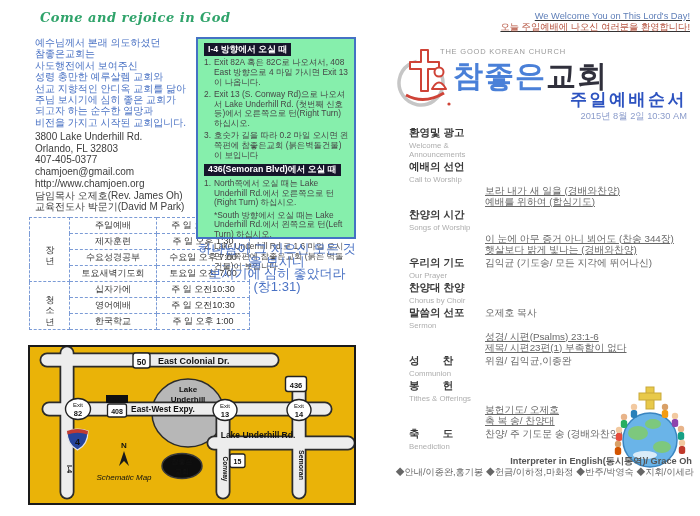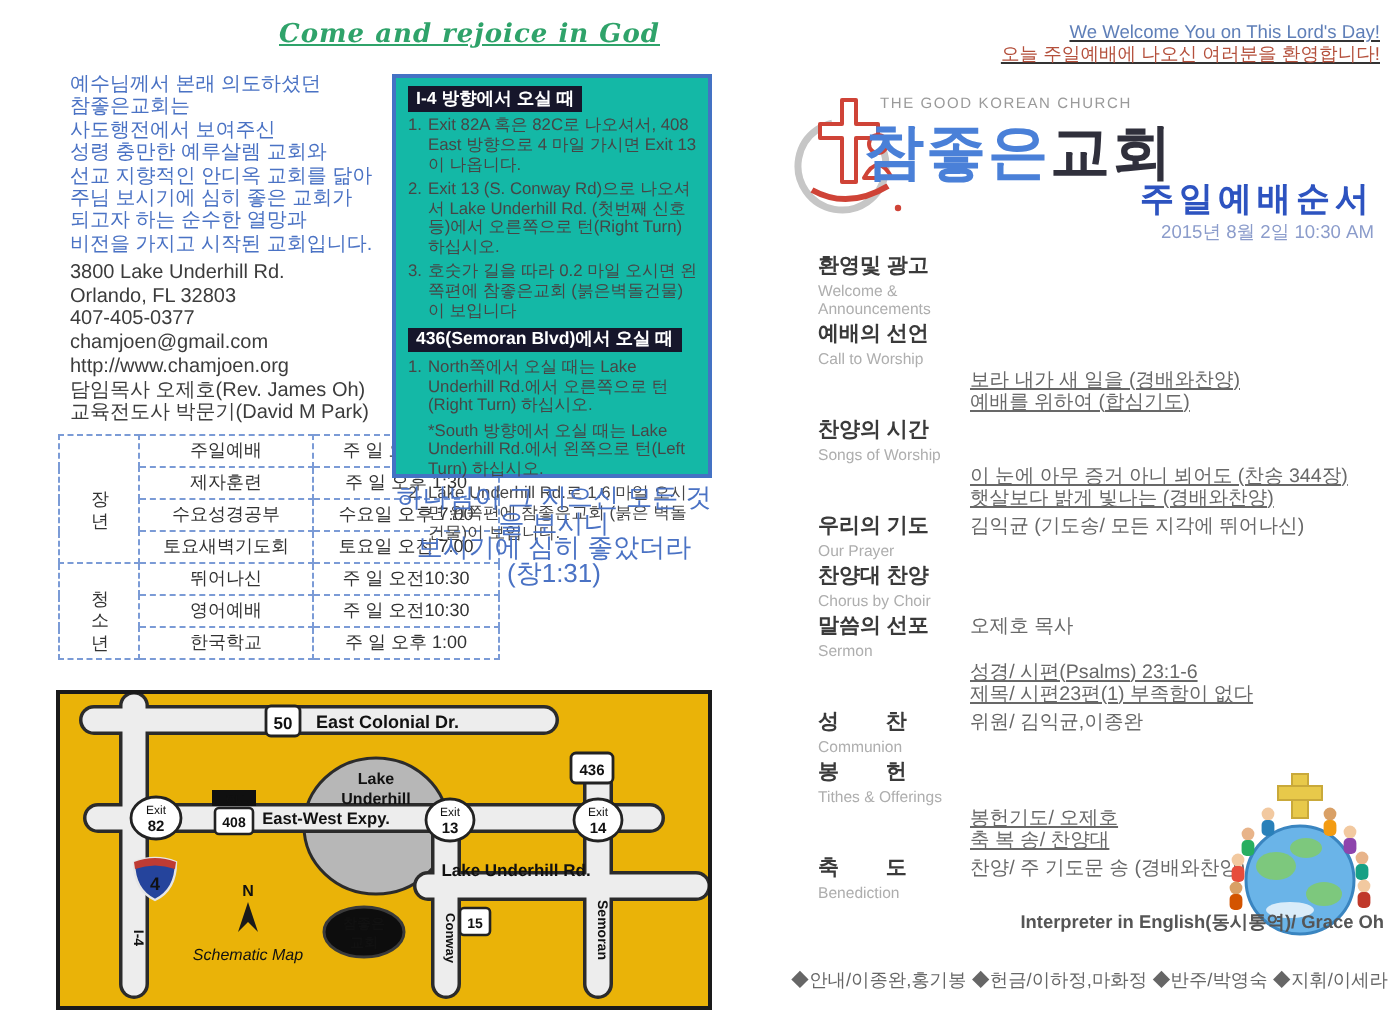--- a/index.html
+++ b/index.html
@@ -1,37 +1,37 @@
 <!DOCTYPE html>
 <html><head>
 <meta charset="utf-8">
 <style>
   html,body { margin:0; padding:0; }
   #sheet { position:relative; width:700px; height:516px; background:#ffffff;
            font-family:"Liberation Sans", sans-serif; overflow:hidden; color:#333; }
 
   
-  .green-title { position:absolute; left:40px; top:10px; width:290px; text-align:right;
+  .green-title { position:absolute; left:40px; top:10px; width:290px; text-align:left;
     font-family:"DejaVu Serif", serif; font-style:italic; font-weight:bold;
-    font-size:13px; color:#2fa36a; letter-spacing:.5px;text-decoration:underline; }
+    font-size:13px; color:#2fa36a; letter-spacing:.5px; }
   .intro { position:absolute; left:35px; top:37px; }
   .intro div { font-size:10px; line-height:11.4px; color:#4a72c4; }
   .contact { position:absolute; left:35px; top:131px; }
   .contact div { font-size:10px; line-height:11.7px; color:#3c3c3c; }
 
   table.schedule { position:absolute; left:29px; top:217px; border-collapse:collapse;
     font-size:9px; color:#333; }
   .schedule td { border:1px dashed #7b9bd6; padding:1px 3px; height:12.5px; text-align:center; }
   .schedule .name { width:80px; }
   .schedule .time { width:86px; }
   .schedule .grp { writing-mode:vertical-rl; text-orientation:upright; width:12px;
     padding:1px 0; letter-spacing:2px; }
 
   .dir-box { position:absolute; left:196px; top:37px; width:160px; height:202px;
-    box-sizing:border-box; border:2px solid #4472c4; background:#14b8a6;
+    box-sizing:border-box; border:2px solid #4472c4; background:#86efac;
     padding:3px 5px 2px 6px; font-size:8.4px; line-height:9.7px; color:#464646; }
   .dir-header { display:inline-block; background:#16162b; color:#fff; font-weight:bold;
     font-size:8.8px; padding:1.5px 4px; margin:1px 0 2.5px; }
   .dir-item { display:flex; margin-bottom:2.5px; }
   .dir-num { flex:none; width:10px; }
   .dir-text { flex:1; }
 
   .verse { position:absolute; left:198px; top:243px; width:158px; text-align:center;
     font-size:13px; line-height:12.5px; color:#4a72c4; }
 
@@ -42,41 +42,41 @@
 
   
   .welcome { position:absolute; top:11px; right:10px; text-align:right;
     font-size:9.3px; line-height:11.2px;text-decoration:underline; }
   .welcome-en { color:#5f7fb8; }
   .welcome-ko { color:#b4503c; }
 
   .emblem { position:absolute; left:396px; top:45px; }
   .church-name-en { position:absolute; left:440px; top:47px; font-size:7.5px;
     color:#9a9a9a; letter-spacing:.8px; }
-  .church-name-ko { position:absolute; left:432px; top:56px; font-size:30px;
+  .church-name-ko { position:absolute; left:453px; top:56px; font-size:30px;
     font-weight:bold; letter-spacing:1px; white-space:nowrap; }
   .cnk1 { color:#4a80d8; } .cnk2 { color:#30303c; }
 
   .order-title { position:absolute; right:13px; top:88px; font-size:17px; font-weight:bold;
     color:#2d53c0; letter-spacing:2.5px; }
   .order-date { position:absolute; right:13px; top:110px; font-size:9.3px; color:#8b9ccb; }
 
   .order-list { position:absolute; left:397px; top:126px; width:298px;margin-left:12px; }
   .order-item { margin-bottom:1.5px; }
   .oi-head { display:flex; }
   .oi-titles { flex:none; width:76px; }
   .oi-ko { font-size:10.5px; font-weight:bold; color:#3a3a3a; white-space:pre; }
   .oi-en { font-size:7.8px; color:#aeaeae; margin-top:.5px; }
   .oi-lead { font-size:9.8px; color:#686868; padding-top:1px; }
   .oi-lines { margin:1px 0 0 76px; font-size:9.8px; color:#686868; line-height:11px;text-decoration:underline; }
 
   .globe { position:absolute; right:4px; top:386px; z-index:1; }
   .interpreter { position:absolute; right:8px; top:455px; font-size:9.2px; font-weight:bold;
     color:#555; z-index:3; }
-  .staff { position:absolute; right:6px; top:484px; font-size:9.2px; color:#666; z-index:3; }
+  .staff { position:absolute; right:6px; top:466px; font-size:9.2px; color:#666; z-index:3; }
 </style>
 </head>
 <body>
 
 <div id="sheet">
 
   <div class="green-title">Come and rejoice in God</div>
 
   <div class="intro">
     <div>예수님께서 본래 의도하셨던</div>
@@ -113,21 +113,21 @@
     <tr>
       <td class="name">수요성경공부</td>
       <td class="time">수요일 오후 7:00</td>
     </tr>
     <tr>
       <td class="name">토요새벽기도회</td>
       <td class="time">토요일 오전 7:00</td>
     </tr>
     <tr>
       <td class="grp" rowspan="3">청소년</td>
-      <td class="name">뛰어나신</td>
+      <td class="name">십자가에</td>
       <td class="time">주 일 오전10:30</td>
     </tr>
     <tr>
       <td class="name">영어예배</td>
       <td class="time">주 일 오전10:30</td>
     </tr>
     <tr>
       <td class="name">한국학교</td>
       <td class="time">주 일 오후 1:00</td>
     </tr>

